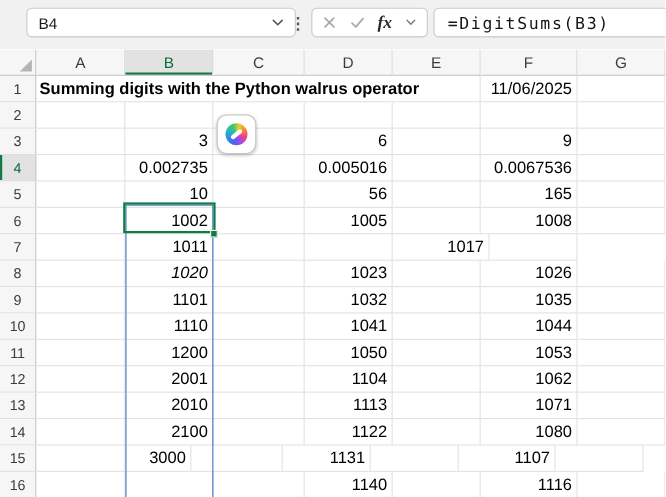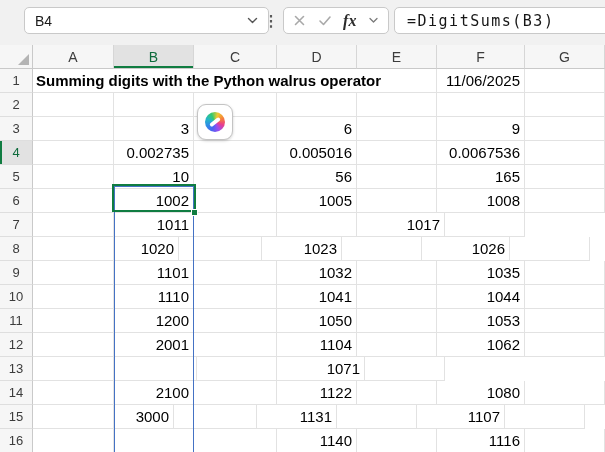--- a/index.html
+++ b/index.html
@@ -178,21 +178,21 @@
           <div class="cell num" style="width: 81px;"></div>
           <div class="cell num" style="width: 80px;">1011</div>
           <div class="cell num" style="width: 83px;"></div>
           <div class="cell num" style="width: 80px;"></div>
           <div class="cell num" style="width: 88px;">1017</div>
           <div class="cell num" style="width: 80px;"></div>
         </div>
         <div class="row">
           <div class="rh">8</div>
           <div class="cell num" style="width: 81px;"></div>
-          <div class="cell num" style="width: 65px;">1020</div>
+          <div class="cell num" style="width: 80px; font-style: italic;">1020</div>
           <div class="cell num" style="width: 83px;"></div>
           <div class="cell num" style="width: 80px;">1023</div>
           <div class="cell num" style="width: 80px;"></div>
           <div class="cell num" style="width: 88px;">1026</div>
           <div class="cell num" style="width: 80px;"></div>
         </div>
         <div class="row">
           <div class="rh">9</div>
           <div class="cell num" style="width: 81px;"></div>
           <div class="cell num" style="width: 80px;">1101</div>
@@ -228,21 +228,23 @@
           <div class="cell num" style="width: 80px;">2001</div>
           <div class="cell num" style="width: 83px;"></div>
           <div class="cell num" style="width: 80px;">1104</div>
           <div class="cell num" style="width: 80px;"></div>
           <div class="cell num" style="width: 88px;">1062</div>
           <div class="cell num" style="width: 80px;"></div>
         </div>
         <div class="row">
           <div class="rh">13</div>
           <div class="cell num" style="width: 81px;"></div>
-          <div class="cell num" style="width: 83px;"></div>
+          <div class="cell num" style="width: 80px;">2010</div>
+          <div class="cell num" style="width: 83px;"></div>
+          <div class="cell num" style="width: 80px;">1113</div>
           <div class="cell num" style="width: 80px;"></div>
           <div class="cell num" style="width: 88px;">1071</div>
           <div class="cell num" style="width: 80px;"></div>
         </div>
         <div class="row">
           <div class="rh">14</div>
           <div class="cell num" style="width: 81px;"></div>
           <div class="cell num" style="width: 80px;">2100</div>
           <div class="cell num" style="width: 83px;"></div>
           <div class="cell num" style="width: 80px;">1122</div>

